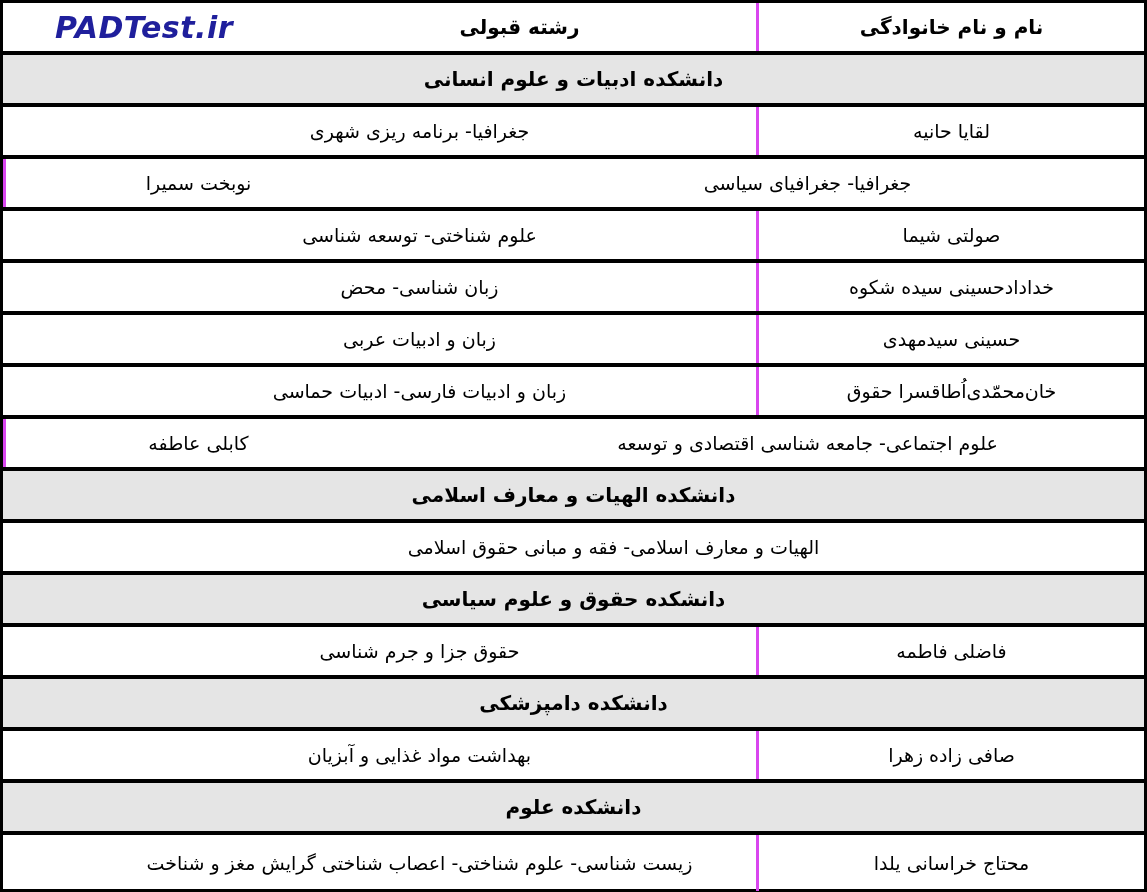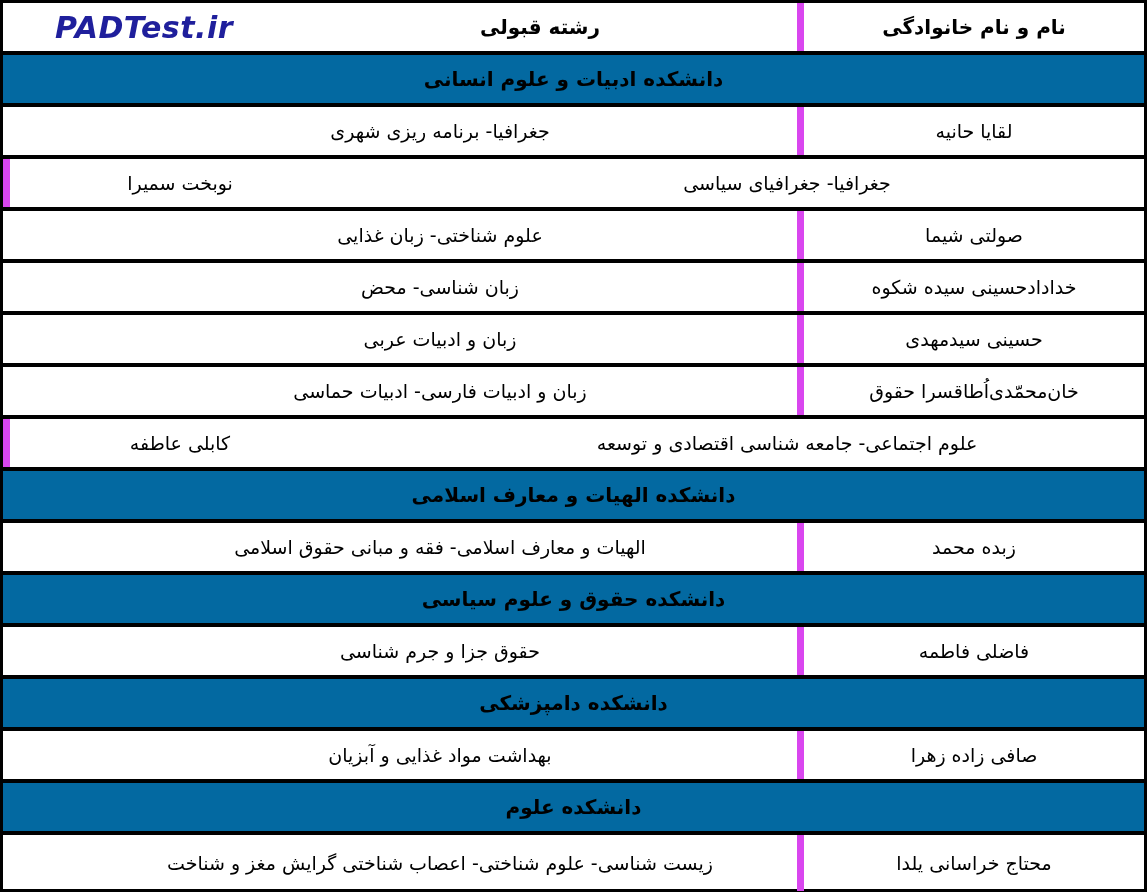--- a/index.html
+++ b/index.html
@@ -37,33 +37,33 @@
       box-sizing: border-box;
       display: flex;
       align-items: center;
       justify-content: center;
       font-size: 19px;
       color: #000;
       white-space: nowrap;
       overflow: hidden;
     }
     .cell.name {
-      width: 347px;
-      border-left: 7px solid #d946ef;
+      width: 388px;
+      border-left: 3px solid #d946ef;
     }
     .cell.major {
       flex: 1;
       position: relative;
     }
     .header .cell {
       font-weight: bold;
       font-size: 20px;
     }
     .section {
-      background: #0369a1;
+      background: #e5e5e5;
     }
     .section .cell {
       width: 100%;
       font-weight: bold;
       font-size: 20px;
     }
     .logo {
       position: absolute;
       left: 52px;
       top: 50%;
@@ -110,21 +110,21 @@
   </div>
   <div class="row">
     <div class="cell major">
         <span class="major-text">جغرافیا- جغرافیای سیاسی</span>
       </div>
     <div class="cell name">نوبخت سمیرا</div>
   </div>
   <div class="row">
     <div class="cell name">صولتی شیما</div>
     <div class="cell major">
-        <span class="major-text">علوم شناختی- زبان غذایی</span>
+        <span class="major-text">علوم شناختی- توسعه شناسی</span>
       </div>
   </div>
   <div class="row">
     <div class="cell name">خدادادحسینی سیده شکوه</div>
     <div class="cell major">
         <span class="major-text">زبان شناسی- محض</span>
       </div>
   </div>
   <div class="row">
     <div class="cell name">حسینی سیدمهدی</div>
@@ -142,21 +142,20 @@
     <div class="cell major">
         <span class="major-text">علوم اجتماعی- جامعه شناسی اقتصادی و توسعه</span>
       </div>
     <div class="cell name">کابلی عاطفه</div>
   </div>
 
   <div class="row section">
     <div class="cell">دانشکده الهیات و معارف اسلامی</div>
   </div>
   <div class="row">
-    <div class="cell name">زبده محمد</div>
     <div class="cell major">
         <span class="major-text">الهیات و معارف اسلامی- فقه و مبانی حقوق اسلامی</span>
       </div>
   </div>
 
   <div class="row section">
     <div class="cell">دانشکده حقوق و علوم سیاسی</div>
   </div>
   <div class="row">
     <div class="cell name">فاضلی فاطمه</div>

